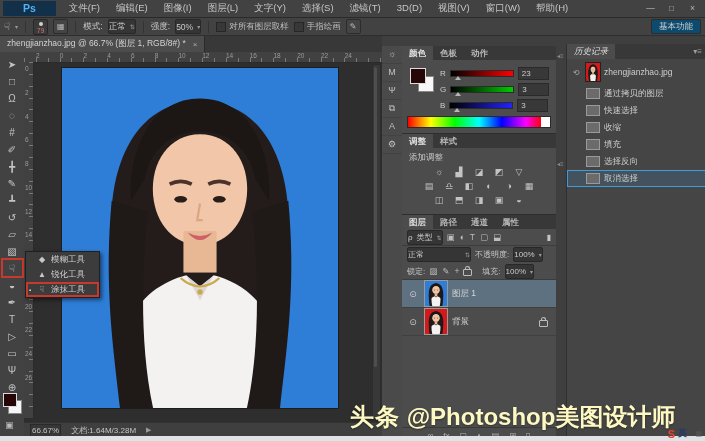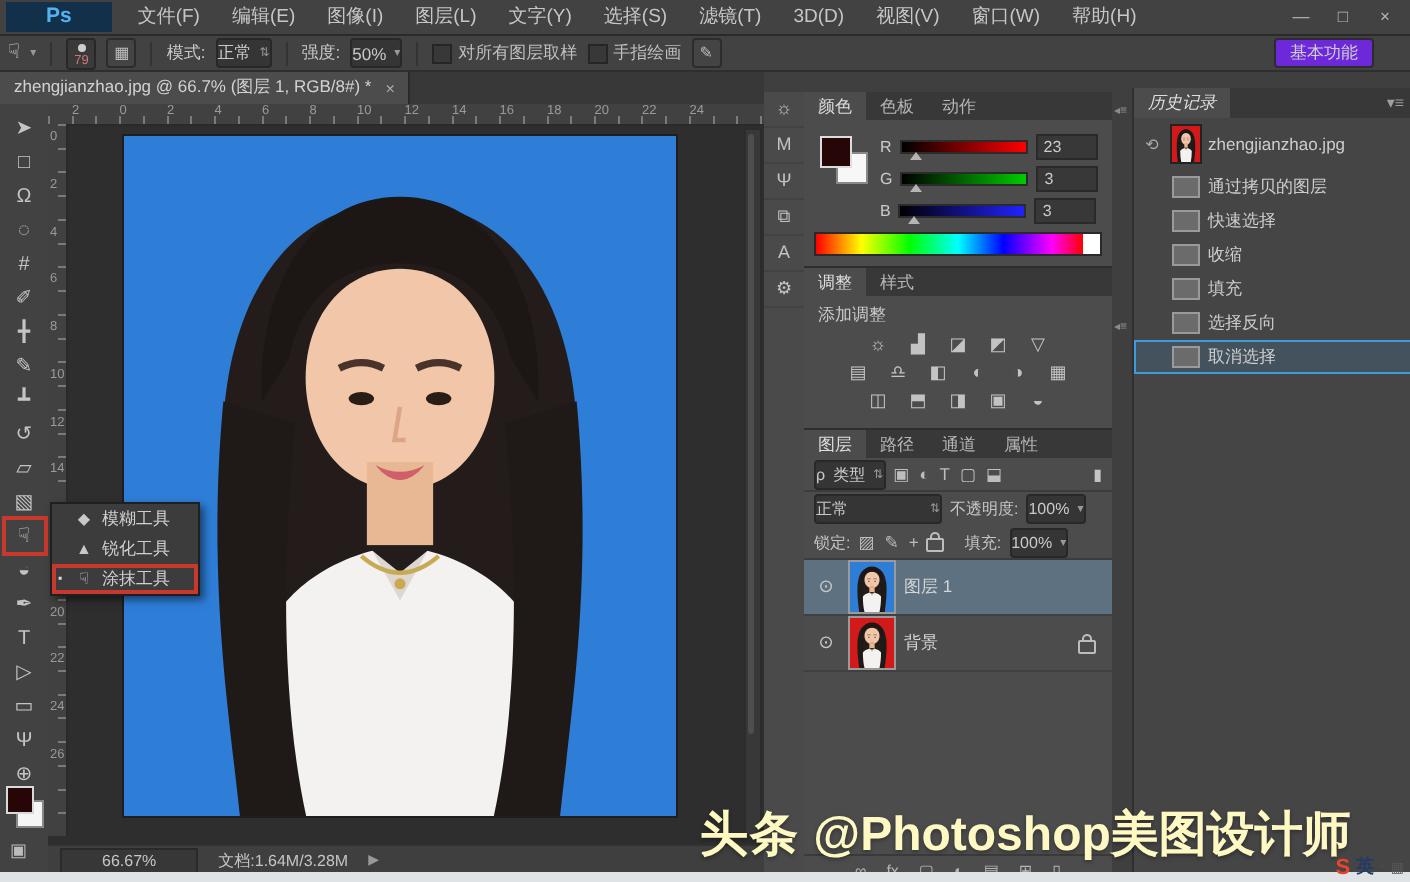--- a/index.html
+++ b/index.html
@@ -15,21 +15,21 @@
   .win-btn{width:21px;text-align:center;color:#b7b7b7;font-size:8.5px;line-height:15px;}
   
   .optionsbar{position:absolute;left:0;top:18px;width:705px;height:18px;background:#424242;
               border-bottom:1px solid #2e2e2e;display:flex;align-items:center;font-size:8.5px;gap:5px;padding-left:4px;box-sizing:border-box;}
   .opt-sep{width:1px;height:12px;background:#333;margin:0 2px;}
   .well{background:#353535;border:1px solid #282828;border-radius:2px;color:#c9c9c9;
         display:inline-flex;align-items:center;gap:4px;padding:0 0;height:13px;}
   .dd-arrow{font-size:6px;color:#999;}
   .chk{width:8px;height:8px;border:1px solid #262626;background:#383838;display:inline-block;margin-right:3px;}
   .opt-check{display:flex;align-items:center;color:#bfbfbf;}
-  .workspace-btn{margin-left:auto;margin-right:18px;background:#6d28d9;border:1px solid #2c2c2c;border-radius:2px;
+  .workspace-btn{margin-left:auto;margin-right:4px;background:#0c4a6e;border:1px solid #2c2c2c;border-radius:2px;
                  padding:0 7px;height:13px;display:flex;align-items:center;color:#cfcfcf;}
   .tool-preview{font-size:10px;color:#d0d0d0;}
   .brush-preset{display:inline-flex;flex-direction:column;align-items:center;line-height:5px;background:#3a3a3a;
                 border:1px solid #282828;border-radius:2px;padding:1px 3px;}
   .brush-dot{width:4px;height:4px;border-radius:50%;background:#cfcfcf;margin:1px 0 2px;}
   .brush-num{font-size:6.5px;color:#c77;}
   .press-btn{width:13px;height:13px;border:1px solid #2c2c2c;border-radius:2px;background:#444;
              font-size:8px;display:flex;align-items:center;justify-content:center;color:#bbb;}
   
   .tabbar{position:absolute;left:0;top:36px;width:382px;height:16px;background:#383838;border-bottom:1px solid #2a2a2a;display:flex;}
@@ -53,28 +53,28 @@
            font-size:6.5px;color:#9a9a9a;}
   .ruler-v .ticks{position:absolute;right:0;top:0;height:100%;width:4px;
       background:repeating-linear-gradient(180deg,#7a7a7a 0 1px,transparent 1px 11.87px);}
   .ruler-v .num{position:absolute;left:1px;}
   .photo{position:absolute;left:38px;top:16px;width:276px;height:340px;box-shadow:0 0 0 1px #1d1d1d;}
   .photo svg{display:block;}
   .vscroll{position:absolute;right:1px;top:12px;width:7px;height:352px;background:#383838;border:1px solid #2c2c2c;}
   .vscroll .thumbbar{position:absolute;left:1px;top:2px;width:3px;height:300px;background:#4e4e4e;border-radius:2px;}
   .statusbar{position:absolute;left:0;bottom:4px;width:358px;height:15px;background:#3f3f3f;border-top:1px solid #313131;
              display:flex;align-items:center;font-size:8px;color:#c5c5c5;gap:10px;padding-left:6px;box-sizing:border-box;}
-  .statusbar .zoomwell{background:#373737;border:1px solid #2a2a2a;padding:0 20px;height:11px;display:flex;align-items:center;}
+  .statusbar .zoomwell{background:#373737;border:1px solid #2a2a2a;padding:0 1px;height:11px;display:flex;align-items:center;}
   .statusbar .expand{color:#999;font-size:7px;}
   
   .dockstrip{position:absolute;left:382px;top:46px;width:20px;height:395px;background:#4a4a4a;border-right:1px solid #303030;}
   .dock-icon{width:20px;height:17px;text-align:center;font-size:9px;line-height:17px;color:#c2c2c2;border-bottom:1px solid #424242;}
   
   .midcol{position:absolute;left:402px;top:46px;width:154px;height:395px;background:#4c4c4c;}
-  .ptabs{height:14px;background:#383838;display:flex;font-size:8.5px;}
+  .ptabs{height:14px;background:#383838;display:flex;font-size:8.5px;font-weight:bold;}
   .ptab{padding:0 7px;line-height:14px;color:#b5b5b5;}
   .ptab.active{background:#4c4c4c;color:#dedede;}
   .panel{border-bottom:1px solid #2e2e2e;position:relative;}
   
   .colorpanel{height:87px;}
   .cp-swatches{position:absolute;left:8px;top:22px;width:24px;height:24px;}
   .cp-fg{position:absolute;left:0;top:0;width:14px;height:14px;background:#270607;border:1px solid #ddd;z-index:2;}
   .cp-bg{position:absolute;left:8px;top:8px;width:14px;height:14px;background:#f7f7f7;border:1px solid #888;}
   .chan{position:absolute;left:38px;height:12px;display:flex;align-items:center;gap:4px;font-size:8px;color:#ccc;}
   .chan .track{width:62px;height:5px;border:1px solid #2b2b2b;position:relative;}

